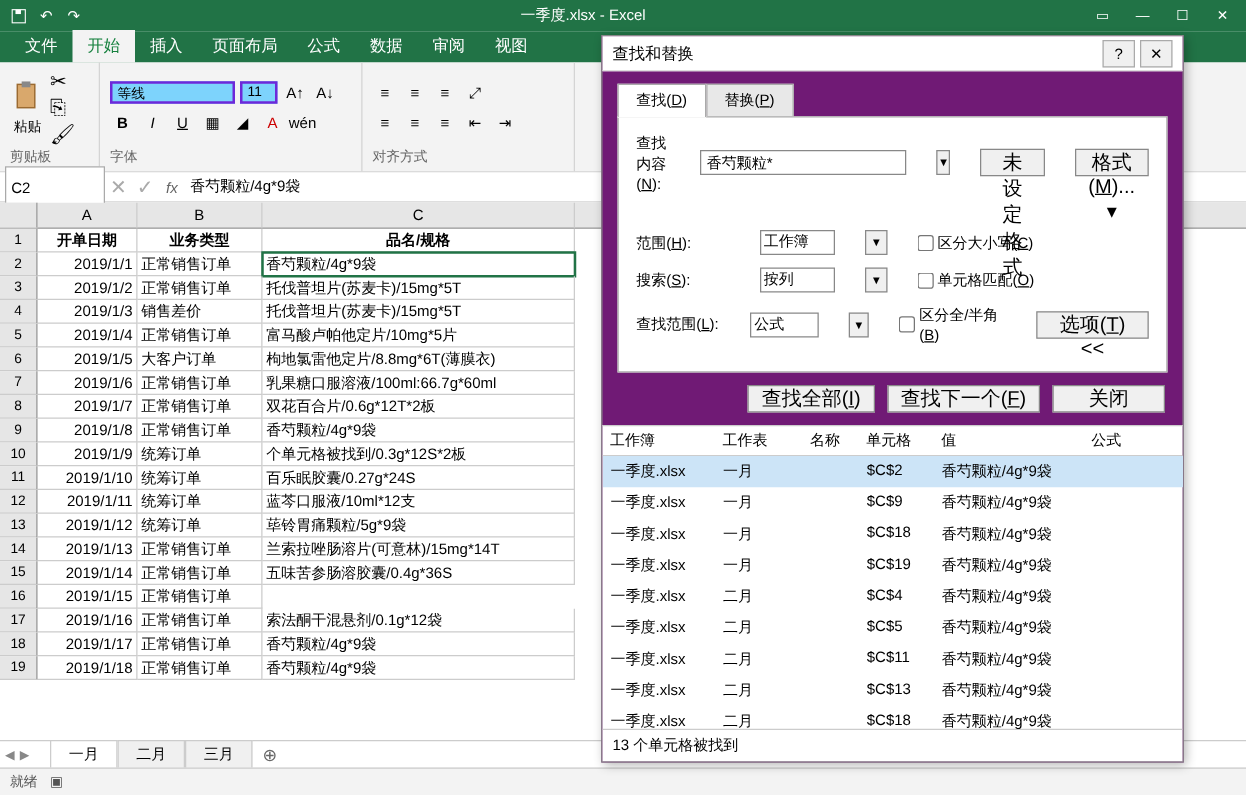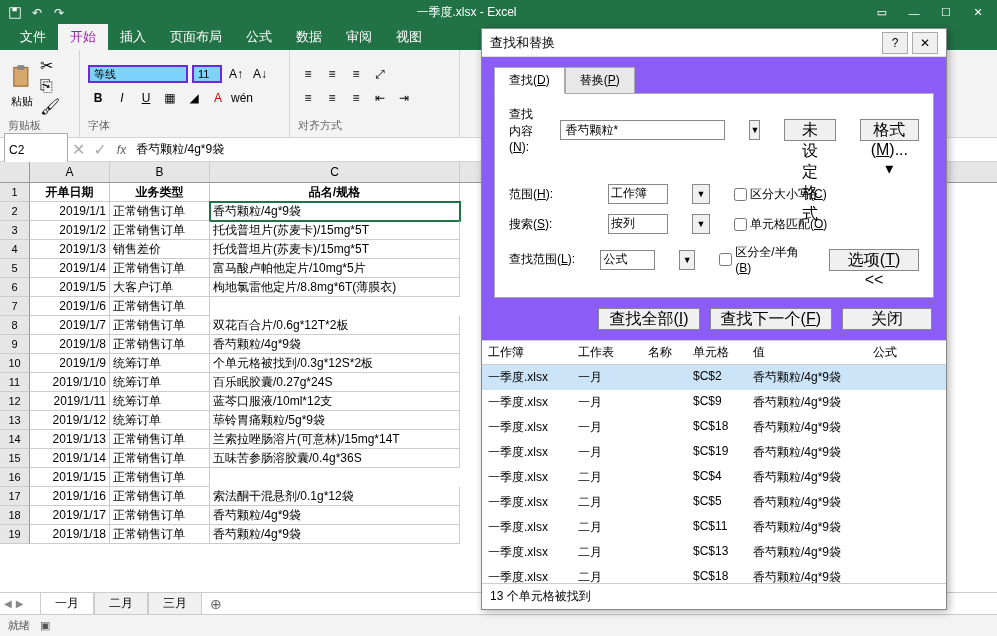--- a/index.html
+++ b/index.html
@@ -7,35 +7,35 @@
 
 .titlebar { background: #217346; height: 25px; display: flex; align-items: center; color: #fff; font-size: 12px; }
 .tb-left { display: flex; gap: 8px; padding-left: 8px; }
 .tb-icon { width: 14px; height: 14px; display: inline-flex; align-items: center; justify-content: center; }
 .tb-center { flex: 1; text-align: center; }
 .tb-right { display: flex; gap: 2px; padding-right: 4px; }
 .tb-btn { width: 30px; height: 20px; display: flex; align-items: center; justify-content: center; color: #fff; font-size: 11px; }
 
 .ribbon-tabs { background: #217346; height: 25px; display: flex; align-items: flex-end; padding-left: 8px; }
 .rtab { padding: 4px 12px; color: #fff; font-size: 13px; cursor: pointer; }
-.rtab.active { background: #f3f3f3; color: #a21caf; }
+.rtab.active { background: #f3f3f3; color: #15803d; }
 
 .ribbon { background: #f3f3f3; height: 88px; border-bottom: 1px solid #d4d4d4; display: flex; }
 .rgroup { border-right: 1px solid #d4d4d4; padding: 4px 8px; display: flex; flex-direction: column; }
 .rgroup-content { flex: 1; display: flex; align-items: center; gap: 4px; }
 .rgroup-label { text-align: left; font-size: 11px; color: #666; }
 .paste-btn { display: flex; flex-direction: column; align-items: center; gap: 2px; }
 .small-btns { display: flex; flex-direction: column; gap: 2px; }
 .font-box { display: flex; gap: 4px; flex-direction: column; }
 .font-row { display: flex; gap: 4px; align-items: center; }
 .font-sel { border: 2px solid #6d28d9; font-size: 11px; padding: 1px 4px; background: #7dd3fc; }
 .fmt-btn { width: 20px; height: 20px; border: none; background: none; font-size: 12px; display: inline-flex; align-items: center; justify-content: center; }
 
 .namebox-row { background: #fff; height: 24px; border-bottom: 1px solid #d4d4d4; display: flex; align-items: center; }
-.namebox { border: 1px solid #aaa; width: 64px; height: 20px; margin-left: 4px; font-size: 12px; padding: 16px 4px; }
+.namebox { border: 1px solid #aaa; width: 80px; height: 20px; margin-left: 4px; font-size: 12px; padding: 16px 4px; }
 .fx-label { margin: 0 6px; font-style: italic; color: #666; font-size: 12px; }
 .formula-bar { flex: 1; border: none; height: 20px; font-size: 12px; padding: 0 4px; }
 
 .grid-area { position: relative; height: 400px; overflow: hidden; }
 .col-headers { display: flex; background: #e6e6e6; border-bottom: 1px solid #999; }
 .corner { width: 30px; height: 20px; border-right: 1px solid #999; background: #e6e6e6; }
 .col-h { height: 20px; border-right: 1px solid #ccc; text-align: center; font-size: 12px; line-height: 20px; }
 .col-A { width: 80px; } .col-B { width: 100px; } .col-C { width: 250px; }
 
 .grid-body { display: flex; }
@@ -50,21 +50,21 @@
 
 .sheet-tabs { position: absolute; bottom: 22px; left: 0; right: 0; height: 22px; background: #fff; border-top: 1px solid #ccc; display: flex; align-items: center; gap: 0; padding-left: 40px; }
 .nav-arrows { position: absolute; left: 4px; display: flex; gap: 4px; color: #888; font-size: 10px; }
 .stab { padding: 2px 14px; font-size: 12px; border: 1px solid #ccc; border-bottom: none; background: #f0f0f0; cursor: pointer; }
 .stab.active { background: #fff; border-bottom: 1px solid #fff; }
 .stab-add { padding: 2px 8px; font-size: 14px; color: #666; cursor: pointer; }
 
 .statusbar { position: absolute; bottom: 0; left: 0; right: 0; height: 22px; background: #f3f3f3; border-top: 1px solid #ccc; display: flex; align-items: center; font-size: 11px; padding: 0 8px; color: #555; }
 
 
-.dialog { position: absolute; top: 28px; left: 481px; width: 466px; height: 582px; background: #8b5cf6; border: 1px solid #888; box-shadow: 2px 2px 8px rgba(0,0,0,0.3); display: flex; flex-direction: column; }
+.dialog { position: absolute; top: 28px; left: 481px; width: 466px; height: 582px; background: #701a75; border: 1px solid #888; box-shadow: 2px 2px 8px rgba(0,0,0,0.3); display: flex; flex-direction: column; }
 .dlg-title { height: 28px; background: #fff; border-bottom: 1px solid #ddd; display: flex; align-items: center; padding: 0 8px; font-size: 13px; }
 .dlg-title-text { flex: 1; }
 .dlg-title-btn { width: 26px; height: 22px; border: 1px solid #aaa; background: #f0f0f0; font-size: 12px; margin-left: 4px; display: flex; align-items: center; justify-content: center; }
 
 .dlg-tabs { display: flex; padding: 10px 12px 0 12px; }
 .dtab { padding: 4px 14px; border: 1px solid #aaa; background: #e8e8e8; font-size: 12px; cursor: pointer; }
 .dtab.active { background: #fff; border-bottom: 1px solid #fff; position: relative; z-index: 1; }
 
 .dlg-form { padding: 12px 14px; font-size: 12px; border-top: 1px solid #aaa; margin: -1px 12px 0 12px; background: #fff; border: 1px solid #aaa; }
 .form-row { display: flex; align-items: center; margin-bottom: 10px; gap: 24px; }
@@ -251,20 +251,21 @@
           <div class="cell col-C">富马酸卢帕他定片/10mg*5片</div>
         </div>
         <div class="row">
           <div class="cell col-A right">2019/1/5</div>
           <div class="cell col-B">大客户订单</div>
           <div class="cell col-C">枸地氯雷他定片/8.8mg*6T(薄膜衣)</div>
         </div>
         <div class="row">
           <div class="cell col-A right">2019/1/6</div>
           <div class="cell col-B">正常销售订单</div>
+          <div class="cell col-C">乳果糖口服溶液/100ml:66.7g*60ml</div>
         </div>
         <div class="row">
           <div class="cell col-A right">2019/1/7</div>
           <div class="cell col-B">正常销售订单</div>
           <div class="cell col-C">双花百合片/0.6g*12T*2板</div>
         </div>
         <div class="row">
           <div class="cell col-A right">2019/1/8</div>
           <div class="cell col-B">正常销售订单</div>
           <div class="cell col-C">香芍颗粒/4g*9袋</div>

